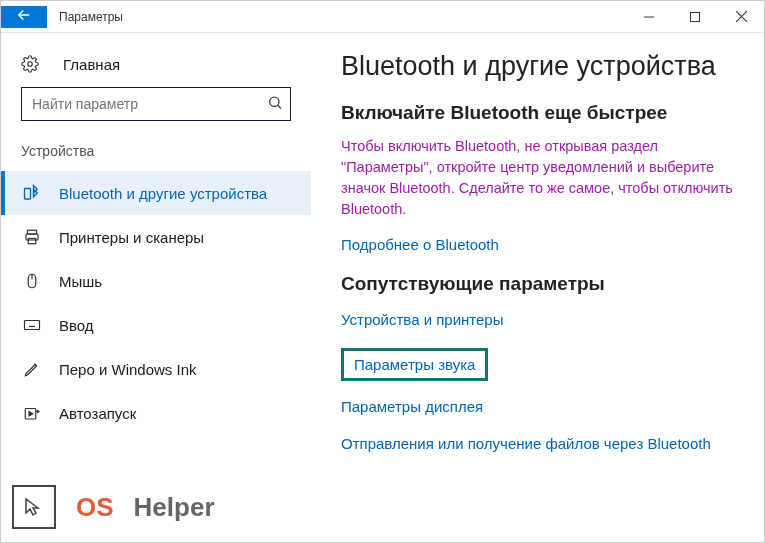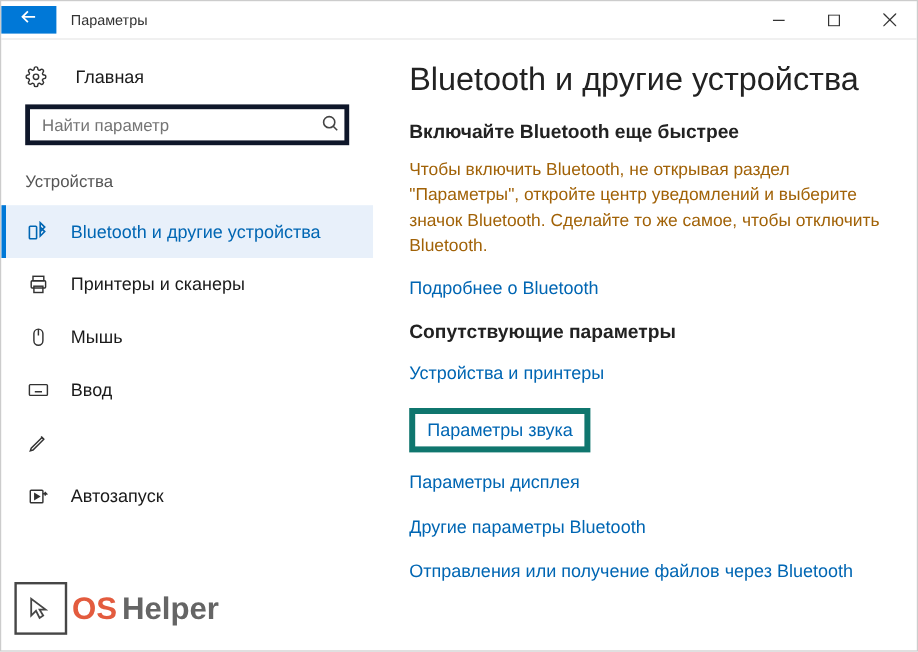--- a/index.html
+++ b/index.html
@@ -66,21 +66,21 @@
     cursor: pointer;
   }
   .home-row .gear-icon { width: 18px; height: 18px; color: #323232; }
   .search-wrap {
     margin: 0 20px 22px 20px;
     position: relative;
   }
   .search-input {
     width: 100%;
     height: 34px;
-    border: 4px solid #0f172a;
+    border: 1px solid #0f172a;
     padding: 0 36px 0 10px;
     font-size: 14px;
     color: #666;
     font-family: inherit;
     outline: none;
   }
   .search-icon-wrap {
     position: absolute;
     right: 8px;
     top: 50%;
@@ -128,55 +128,55 @@
     overflow: hidden;
   }
   .main h1 {
     font-weight: 400;
     font-size: 27px;
     color: #222;
     margin-bottom: 20px;
   }
   .main h2 {
     font-weight: 600;
-    font-size: 16px;
+    font-size: 19px;
     color: #222;
     margin-bottom: 12px;
   }
   .main .desc {
     font-size: 14.5px;
-    color: #a16207;
+    color: #a21caf;
     line-height: 1.45;
     margin-bottom: 16px;
     max-width: 400px;
   }
   .link {
     display: block;
     color: #0066b3;
     font-size: 15px;
     margin-bottom: 20px;
     cursor: pointer;
     text-decoration: none;
     width: fit-content;
   }
   .related h2 { margin-bottom: 16px; }
   .highlight-box {
-    border: 5px solid #0f766e;
+    border: 3px solid #0f766e;
     padding: 5px 10px;
     display: inline-block;
     margin-bottom: 17px;
   }
   .highlight-box .link { margin-bottom: 0; }
   .watermark {
     position: absolute;
     left: 12px;
     bottom: 14px;
     display: flex;
     align-items: center;
-    gap: 4px;
+    gap: 20px;
     opacity: 0.9;
     pointer-events: none;
   }
   .wm-cursor {
     width: 44px; height: 44px;
     border: 2px solid #333;
     display: flex;
     align-items: center;
     justify-content: center;
     font-size: 22px;
@@ -292,20 +292,21 @@
           </span>
           <span>Ввод</span>
         </div>
         <div class="nav-item">
           <span class="nav-icon">
             <svg width="18" height="18" viewBox="0 0 24 24" fill="none" stroke="currentColor" stroke-width="1.6">
               <path d="M3 21l3-1 12-12-2-2L4 18l-1 3z"></path>
               <path d="M15 5l3 3"></path>
             </svg>
           </span>
+          <span>Перо и Windows Ink</span>
         </div>
         <div class="nav-item">
           <span class="nav-icon">
             <svg width="18" height="18" viewBox="0 0 24 24" fill="none" stroke="currentColor" stroke-width="1.6">
               <rect x="3" y="6" width="14" height="14" rx="1"></rect>
               <path d="M17 10h4l-2-2m2 2l-2 2"></path>
               <polygon points="8,10 8,16 13,13" fill="currentColor"></polygon>
             </svg>
           </span>
           <span>Автозапуск</span>
@@ -314,21 +315,21 @@
   </div>
 
   <div class="main">
     <h1>Bluetooth и другие устройства</h1>
     <h2>Включайте Bluetooth еще быстрее</h2>
     <div class="desc">Чтобы включить Bluetooth, не открывая раздел "Параметры", откройте центр уведомлений и выберите значок Bluetooth. Сделайте то же самое, чтобы отключить Bluetooth.</div>
     <a class="link">Подробнее о Bluetooth</a>
 
     <div class="related">
       <h2>Сопутствующие параметры</h2>
-      <div id="related-links"><a class="link">Устройства и принтеры</a><div class="highlight-box"><a class="link">Параметры звука</a></div><a class="link">Параметры дисплея</a><a class="link">Другие параметры Bluetooth</a><a class="link">Отправления или получение файлов через Bluetooth</a></div>
+      <div id="related-links"><a class="link">Устройства и принтеры</a><div class="highlight-box"><a class="link">Параметры звука</a></div><a class="link">Параметры дисплея</a><a class="link">Отправления или получение файлов через Bluetooth</a></div>
     </div>
   </div>
 </div>
 
 <div class="watermark">
   <div class="wm-cursor">
     <svg width="24" height="24" viewBox="0 0 24 24" fill="none" stroke="#333" stroke-width="1.5">
         <path d="M4 4 L4 18 L8 14 L11 20 L14 18 L11 13 L16 13 Z"></path>
       </svg>
   </div>

